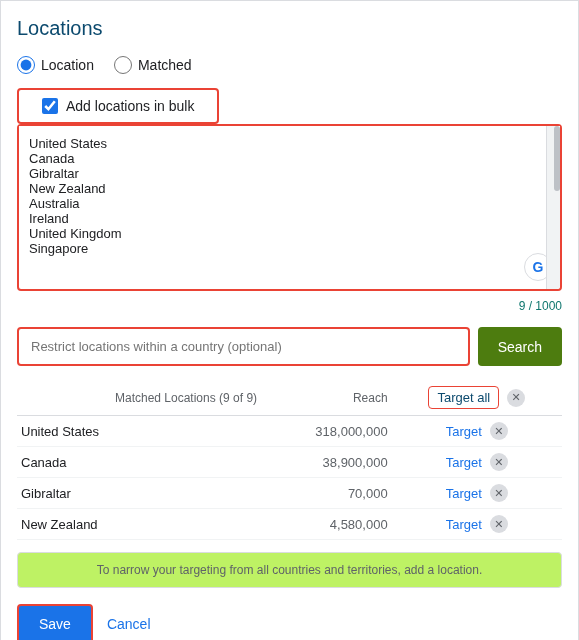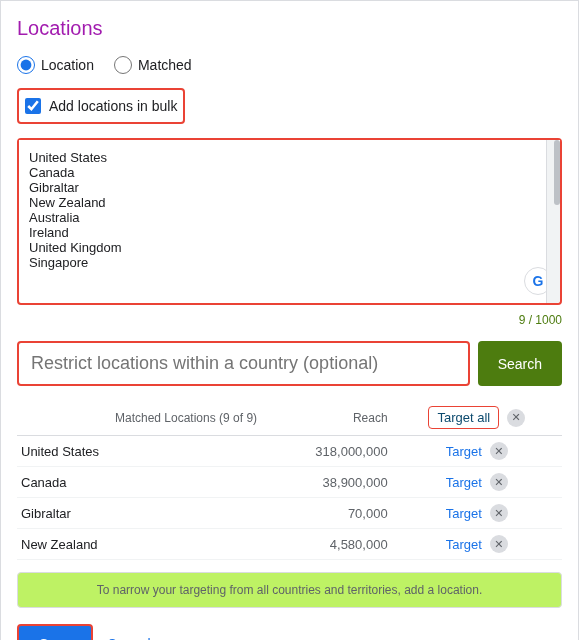--- a/index.html
+++ b/index.html
@@ -16,21 +16,21 @@
       background: #fff;
       width: 579px;
       min-height: 640px;
       border: 1px solid #dadce0;
       padding: 16px;
       position: relative;
     }
     .panel-title {
       font-size: 20px;
       font-weight: 400;
-      color: #a21caf;
+      color: #0c4a6e;
       margin-bottom: 16px;
     }
     .radio-group {
       display: flex;
       align-items: center;
       gap: 20px;
       margin-bottom: 14px;
     }
     .radio-label {
       display: flex;
@@ -42,25 +42,24 @@
     }
     .radio-input {
       width: 18px;
       height: 18px;
       accent-color: #1a73e8;
       cursor: pointer;
     }
     .checkbox-section {
       border: 2px solid #ea4335;
       border-radius: 4px;
-      padding: 8px 6px;
+      padding: 8px 23px;
       display: flex;
       align-items: center;
       gap: 8px;
-      margin-bottom: 14px;
       width: fit-content;
     }
     .checkbox-input {
       width: 16px;
       height: 16px;
       accent-color: #1a73e8;
       cursor: pointer;
     }
     .checkbox-label {
       font-size: 14px;
@@ -108,34 +107,34 @@
       right: 0;
       width: 14px;
       height: 100%;
       background: #f1f3f4;
       border-left: 1px solid #dadce0;
       border-radius: 0 4px 4px 0;
     }
     .textarea-count {
       text-align: right;
       font-size: 12px;
-      color: #4d7c0f;
+      color: #0f766e;
       margin-bottom: 14px;
     }
     .search-row {
       display: flex;
       gap: 8px;
       margin-bottom: 14px;
     }
     .search-input {
       flex: 1;
       padding: 10px 12px;
       border: 1px solid #dadce0;
       border-radius: 4px;
-      font-size: 18px;
+      font-size: 13px;
       color: #80868b;
       outline: none;
       border: 2px solid #ea4335;
     }
     .search-button {
       background: #4d7c0f;
       color: #fff;
       border: none;
       border-radius: 4px;
       padding: 10px 20px;

